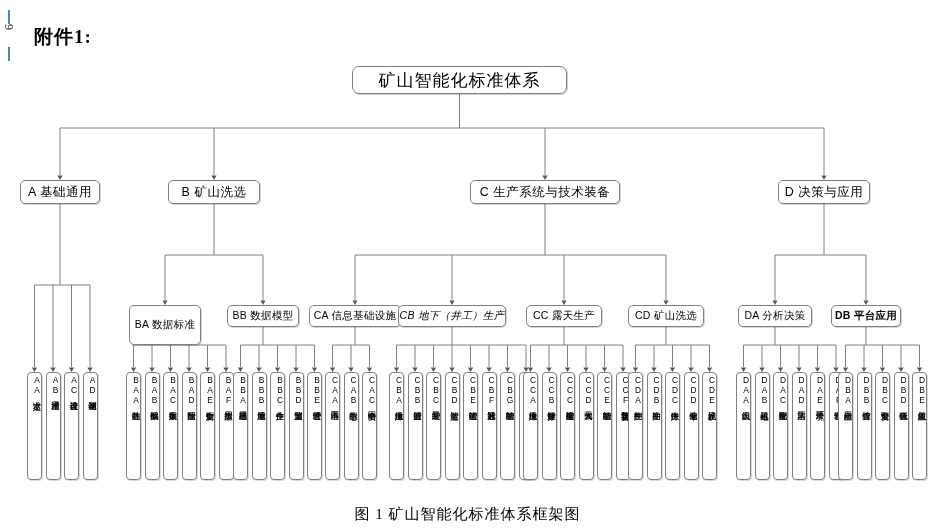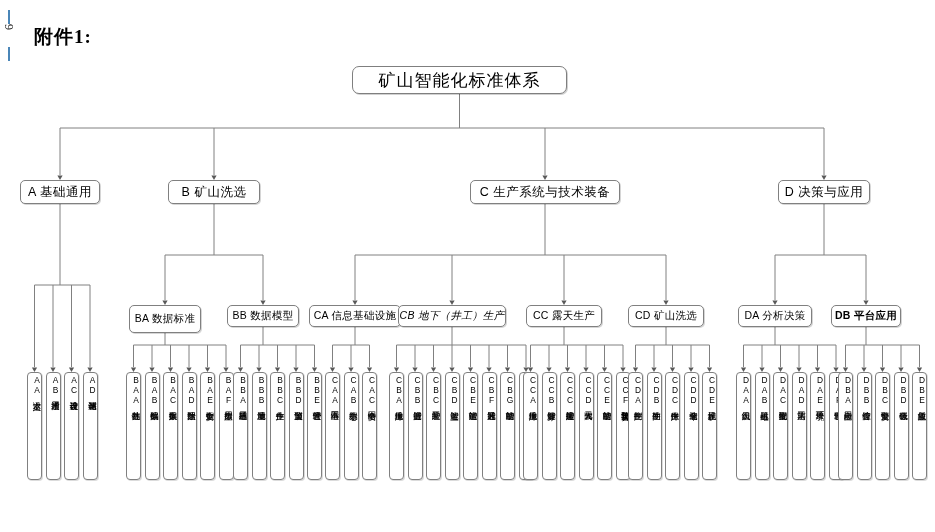--- a/index.html
+++ b/index.html
@@ -235,21 +235,21 @@
       <line x1="919.5" y1="345" x2="919.5" y2="367"></line>
       <polygon points="916.9,367.5 922.1,367.5 919.5,372"></polygon>
     </svg>
 
   <div id="nodes">
       <div class="node n-root" style="left: 352px; top: 66px; width: 215px; height: 28px;">矿山智能化标准体系</div>
       <div class="node n-l2" style="left: 20px; top: 180px; width: 80px; height: 24px;">A 基础通用</div>
       <div class="node n-l2" style="left: 168px; top: 180px; width: 92px; height: 24px;">B 矿山洗选</div>
       <div class="node n-l2" style="left: 470px; top: 180px; width: 150px; height: 24px;">C 生产系统与技术装备</div>
       <div class="node n-l2" style="left: 778px; top: 180px; width: 92px; height: 24px;">D 决策与应用</div>
-      <div class="node n-l3" style="left: 129px; top: 305px; width: 72px; height: 28px;">BA 数据标准</div>
+      <div class="node n-l3" style="left: 129px; top: 305px; width: 72px; height: 40px;">BA 数据标准</div>
       <div class="node n-l3" style="left: 227px; top: 305px; width: 72px; height: 22px;">BB 数据模型</div>
       <div class="node n-l3" style="left: 309px; top: 305px; width: 92px; height: 22px;">CA 信息基础设施</div>
       <div class="node n-l3" style="left: 398px; top: 305px; width: 108px; height: 22px; font-style: italic;">CB 地下（井工）生产</div>
       <div class="node n-l3" style="left: 526px; top: 305px; width: 76px; height: 22px;">CC 露天生产</div>
       <div class="node n-l3" style="left: 628px; top: 305px; width: 76px; height: 22px;">CD 矿山洗选</div>
       <div class="node n-l3" style="left: 738px; top: 305px; width: 74px; height: 22px;">DA 分析决策</div>
       <div class="node n-l3" style="left: 831px; top: 305px; width: 70px; height: 22px; font-weight: bold;">DB 平台应用</div>
       <div class="node n-leaf" style="left: 27px; top: 372px; width: 15px; height: 108px;">
         <span>AA</span>
         <span>术语定义</span>
@@ -437,13 +437,14 @@
       <div class="node n-leaf" style="left: 893.5px; top: 372px; width: 15px; height: 108px;">
         <span>DBD</span>
         <span>绿色低碳</span>
       </div>
       <div class="node n-leaf" style="left: 912px; top: 372px; width: 15px; height: 108px;">
         <span>DBE</span>
         <span>应急救援</span>
       </div>
     </div>
 
+  <div class="fig-caption">图 1 矿山智能化标准体系框架图</div>
 </div>
 
 </body></html>

